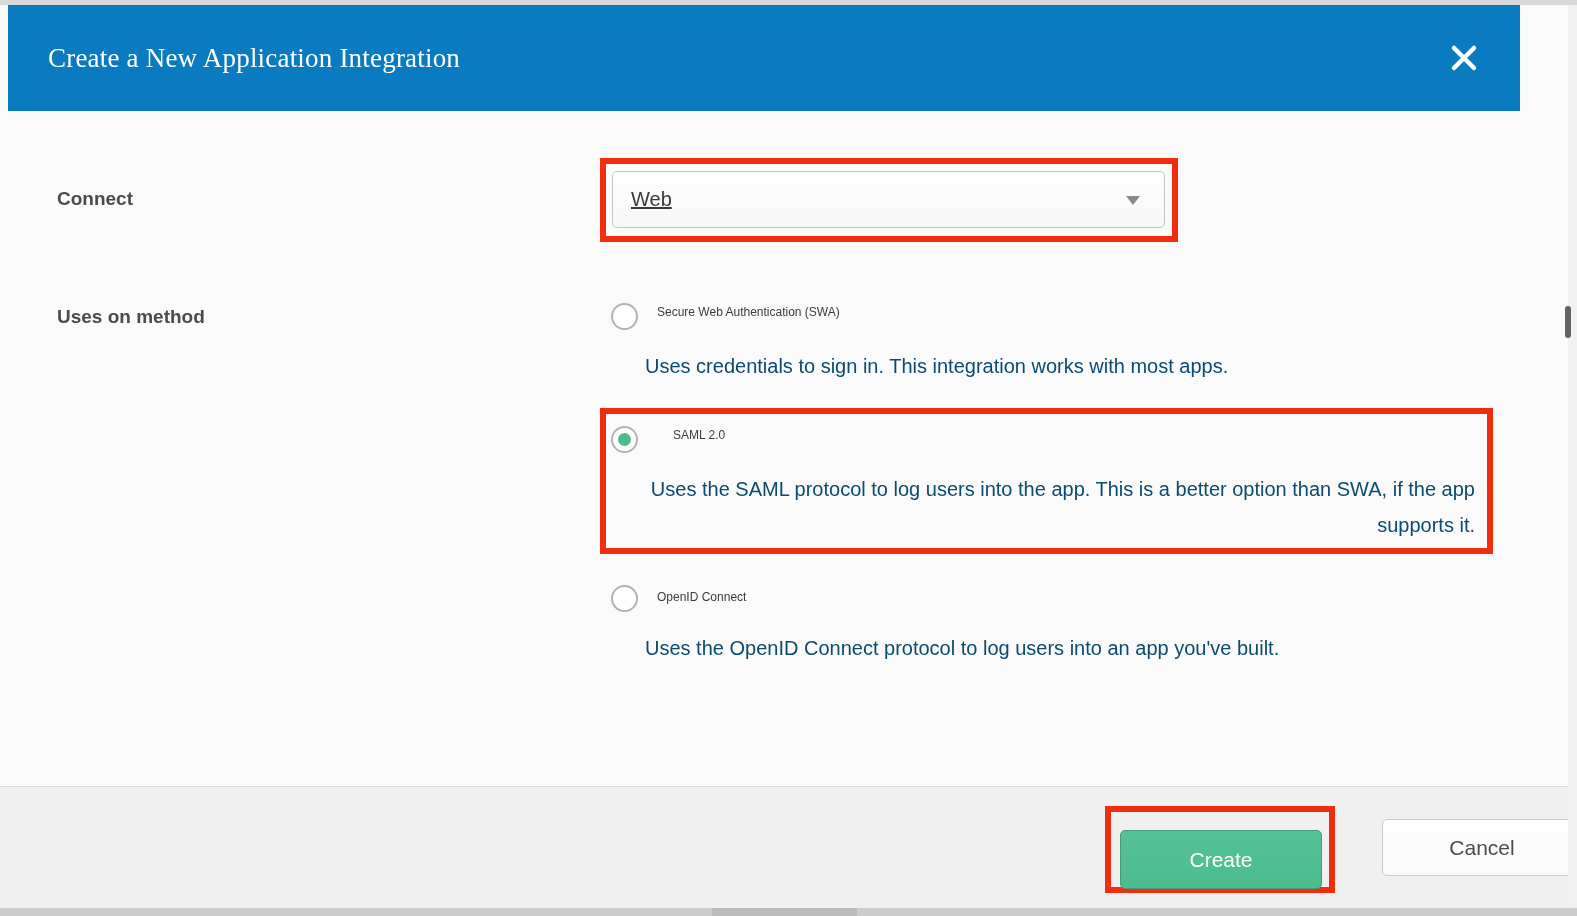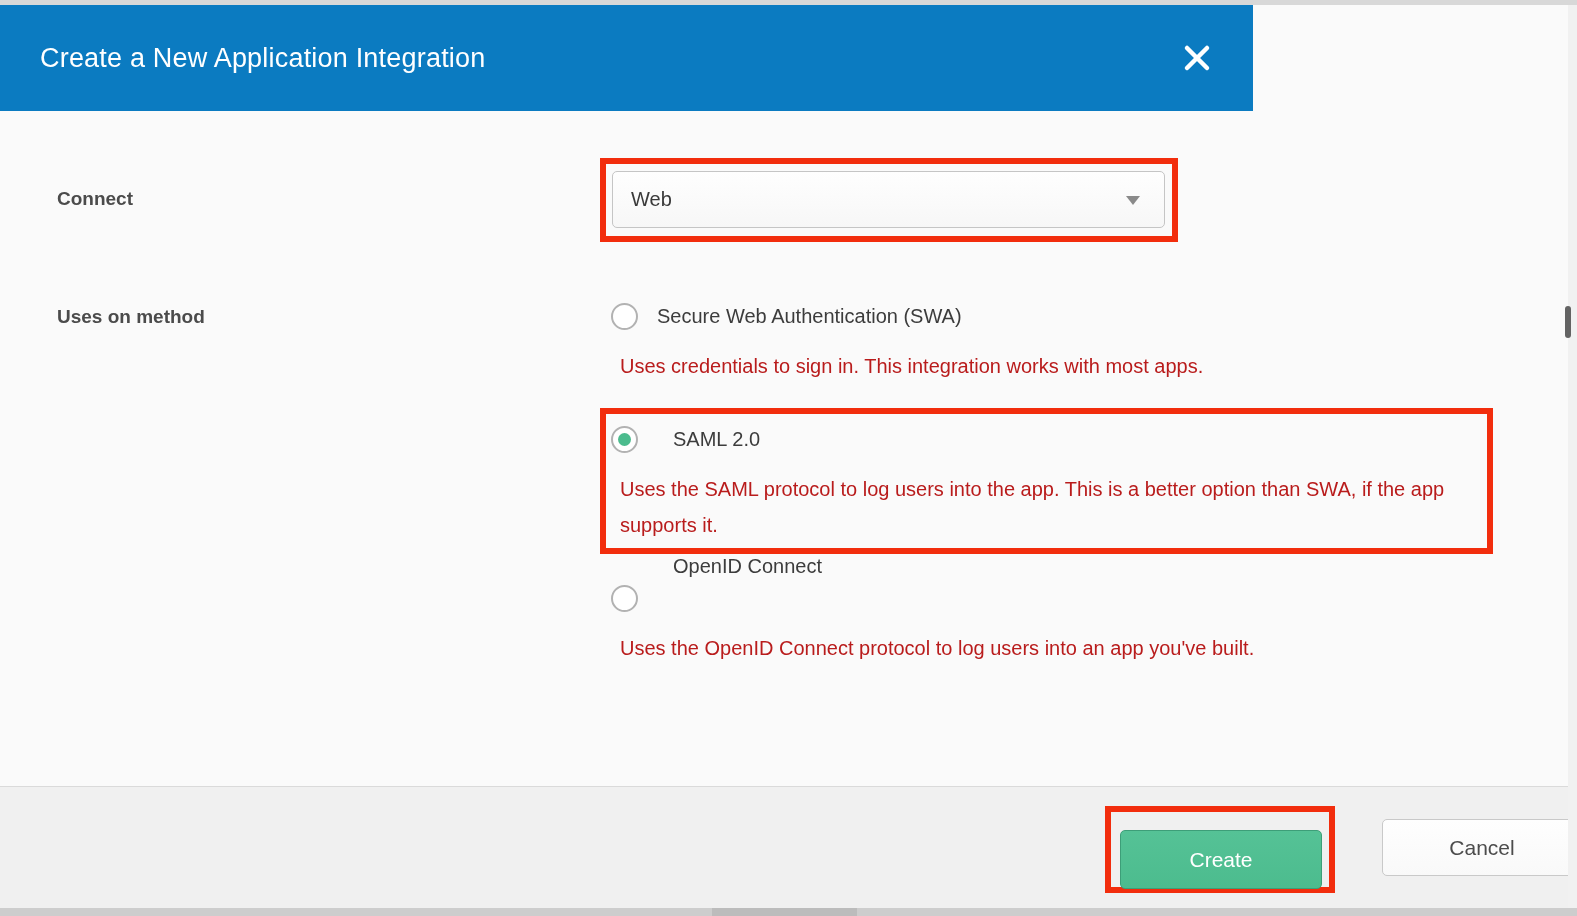--- a/index.html
+++ b/index.html
@@ -9,50 +9,50 @@
     -webkit-font-smoothing:antialiased;
   }
   
   .top-strip   { position:absolute; left:0; top:0; width:1577px; height:5px; background:#d8d8d8; z-index:12; }
   .right-strip { position:absolute; left:1568px; top:0; width:9px; height:916px; background:#f1f1f1; z-index:9; }
   .scroll-thumb{ position:absolute; left:1565px; top:306px; width:6px; height:32px; background:#636363; border-radius:3px; z-index:11; }
   .bottom-strip{ position:absolute; left:0; top:908px; width:1577px; height:8px; background:#cdcdcd; z-index:10; }
   .bottom-strip-dark{ position:absolute; left:712px; top:908px; width:145px; height:8px; background:#bcbcbc; z-index:11; }
 
   
-  .header { position:absolute; left:0; top:5px; width:1253px; height:106px; background:#0b7bc1; }
+  .header { position:absolute; left:8px; top:5px; width:1512px; height:106px; background:#0b7bc1;font-family:Liberation Serif, serif; }
   .title  { position:absolute; left:40px; top:0; height:106px; display:flex; align-items:center;
             color:#ffffff; font-size:27px; font-weight:400; letter-spacing:0.2px; }
   .close  { position:absolute; right:41px; top:38px; width:30px; height:30px; cursor:pointer; }
 
   
   .form-label { position:absolute; left:57px; font-size:19px; font-weight:700; color:#4b4b4b; }
 
   
   .annot { position:absolute; border:6px solid #f22d0d; box-sizing:border-box; z-index:5; background:transparent; }
   #annot-platform { left:600px; top:158px; width:578px; height:84px; }
   #annot-saml     { left:600px; top:408px; width:893px; height:146px; }
   #annot-create   { left:1105px; top:806px; width:230px; height:87px; }
 
   
   .select-box { position:absolute; left:612px; top:171px; width:553px; height:57px; box-sizing:border-box;
                 border:1px solid #c5c5c5; border-radius:5px; background:linear-gradient(#fefefe,#f7f7f7);
                 cursor:pointer; z-index:6; }
   .select-value { position:absolute; left:18px; top:0; height:55px; display:flex; align-items:center;
-                  font-size:20px; color:#3a3a3a; }
+                  font-size:20px; color:#3a3a3a;text-decoration:underline; }
   .caret { position:absolute; right:24px; top:24px; width:0; height:0;
            border-left:7px solid transparent; border-right:7px solid transparent; border-top:9px solid #8a8a8a; }
 
   
   .radio { position:absolute; width:27px; height:27px; box-sizing:border-box; border:2px solid #b2b2b2;
            border-radius:50%; background:#ffffff; cursor:pointer; z-index:6; }
   .radio.selected::after { content:""; position:absolute; left:5px; top:5px; width:13px; height:13px;
            border-radius:50%; background:#4cbc8e; }
-  .opt-label { position:absolute; left:657px; font-size:20px; color:#3c3c3c; z-index:6; }
-  .opt-desc  { position:absolute; left:620px; font-size:20px; color:#b91c1c; line-height:36px; z-index:6; }
+  .opt-label { position:absolute; left:657px; font-size:12px; color:#3c3c3c; z-index:6; }
+  .opt-desc  { position:absolute; left:645px; font-size:20px; color:#0c4a6e; line-height:36px; z-index:6; }
 
   
   .footer { position:absolute; left:0; top:786px; width:1577px; height:122px;
             background:#f0f0f0; border-top:1px solid #dadada; box-sizing:content-box; }
   .btn { position:absolute; box-sizing:border-box; border-radius:5px; display:flex; align-items:center;
          justify-content:center; font-size:21px; cursor:pointer; z-index:6; }
   .btn-create { left:1120px; top:819px; width:202px; height:59px; color:#ffffff;
                 background:linear-gradient(#55c296,#4cbc8e); border:1px solid #3d9e78;margin-top:11px; }
   .btn-cancel { left:1344px; top:819px; width:200px; height:57px; color:#4c4c4c;
                 background:linear-gradient(#fefefe,#f9f9f9); border:1px solid #c9c9c9;margin-left:38px; }
@@ -87,24 +87,24 @@
 
   <div class="form-label" style="top:306px;">Uses on method</div>
 
   <div class="radio" style="left:611px; top:303px;"></div>
   <div class="opt-label" style="top:305px;">Secure Web Authentication (SWA)</div>
   <div class="opt-desc" style="top:348px; width:900px;">Uses credentials to sign in. This integration works with most apps.</div>
 
   <div class="annot" id="annot-saml"></div>
   <div class="radio selected" style="left:611px; top:426px;"></div>
   <div class="opt-label" style="top:428px;margin-left:16px;">SAML 2.0</div>
-  <div class="opt-desc" style="top:471px; width:830px;">Uses the SAML protocol to log users into the app. This is a better option than SWA, if the app supports it.</div>
+  <div class="opt-desc" style="top:471px; width:830px;text-align:right;">Uses the SAML protocol to log users into the app. This is a better option than SWA, if the app supports it.</div>
 
   <div class="radio" style="left:611px; top:585px;"></div>
-  <div class="opt-label" style="top:555px;margin-left:16px;">OpenID Connect</div>
+  <div class="opt-label" style="top:590px;">OpenID Connect</div>
   <div class="opt-desc" style="top:630px; width:900px;">Uses the OpenID Connect protocol to log users into an app you've built.</div>
 
   <div class="footer"></div>
   <div class="annot" id="annot-create"></div>
   <div class="btn btn-create">Create</div>
   <div class="btn btn-cancel">Cancel</div>
 
 </div>
 
 </body></html>

